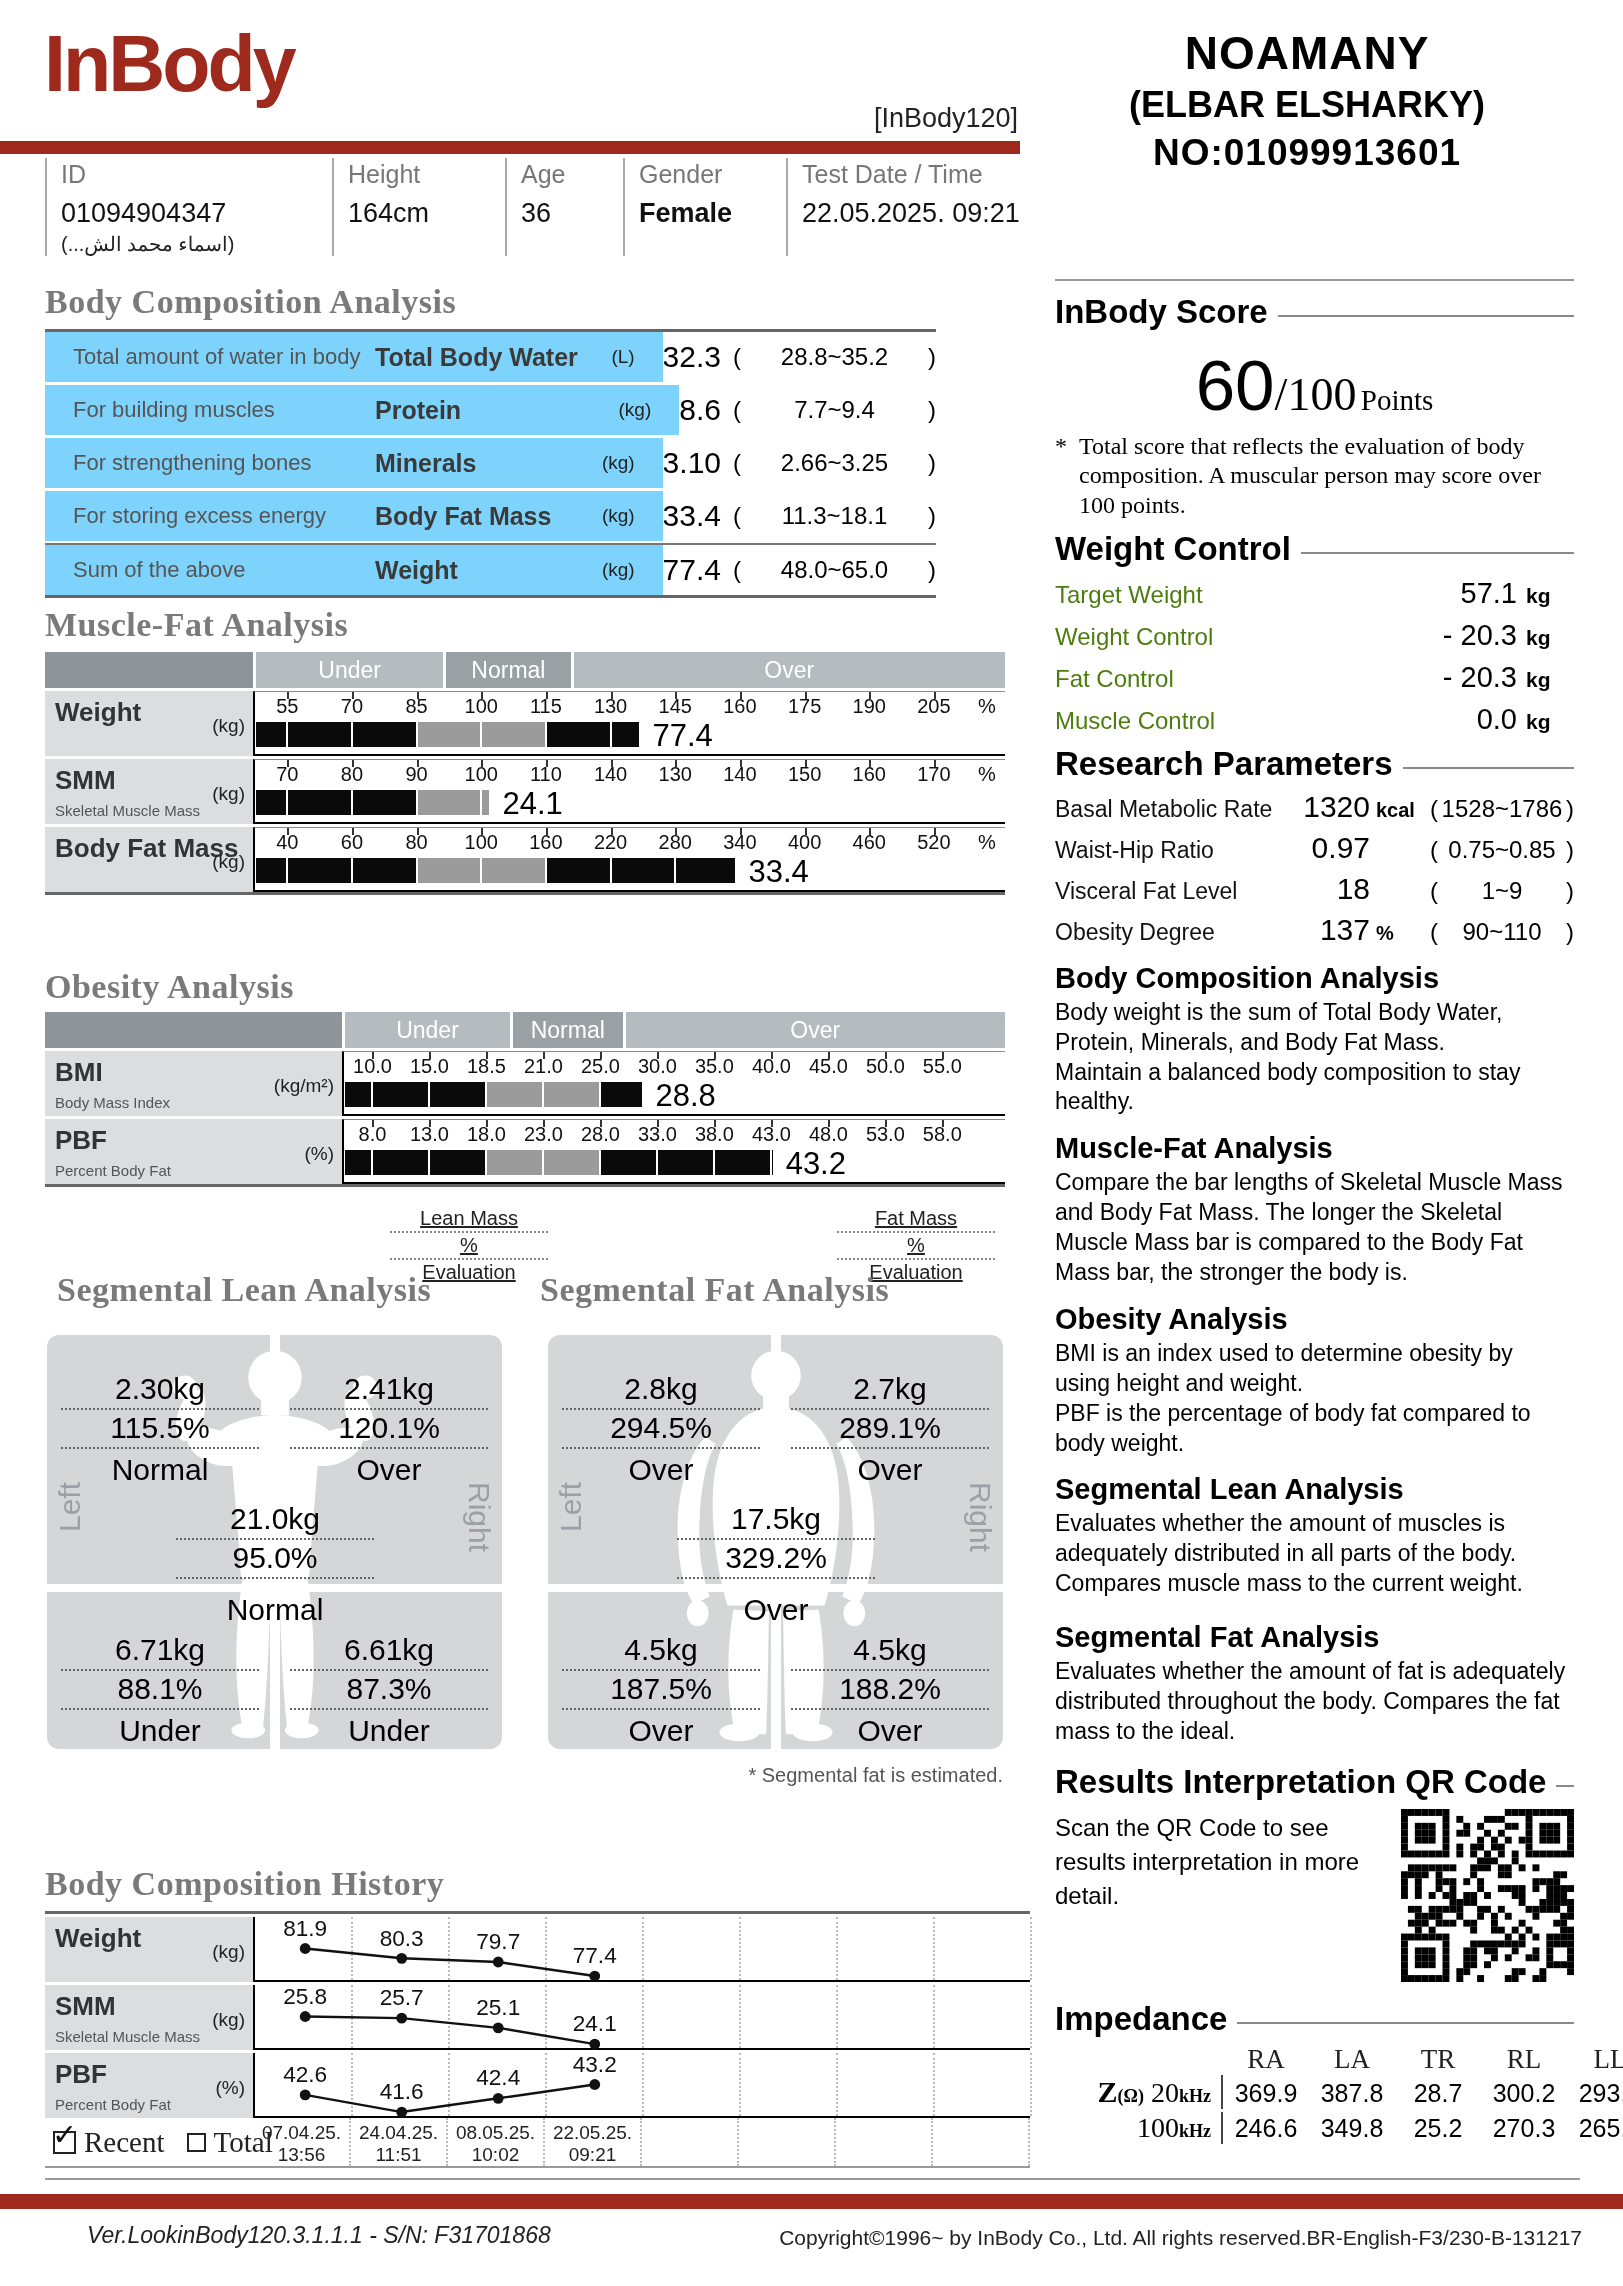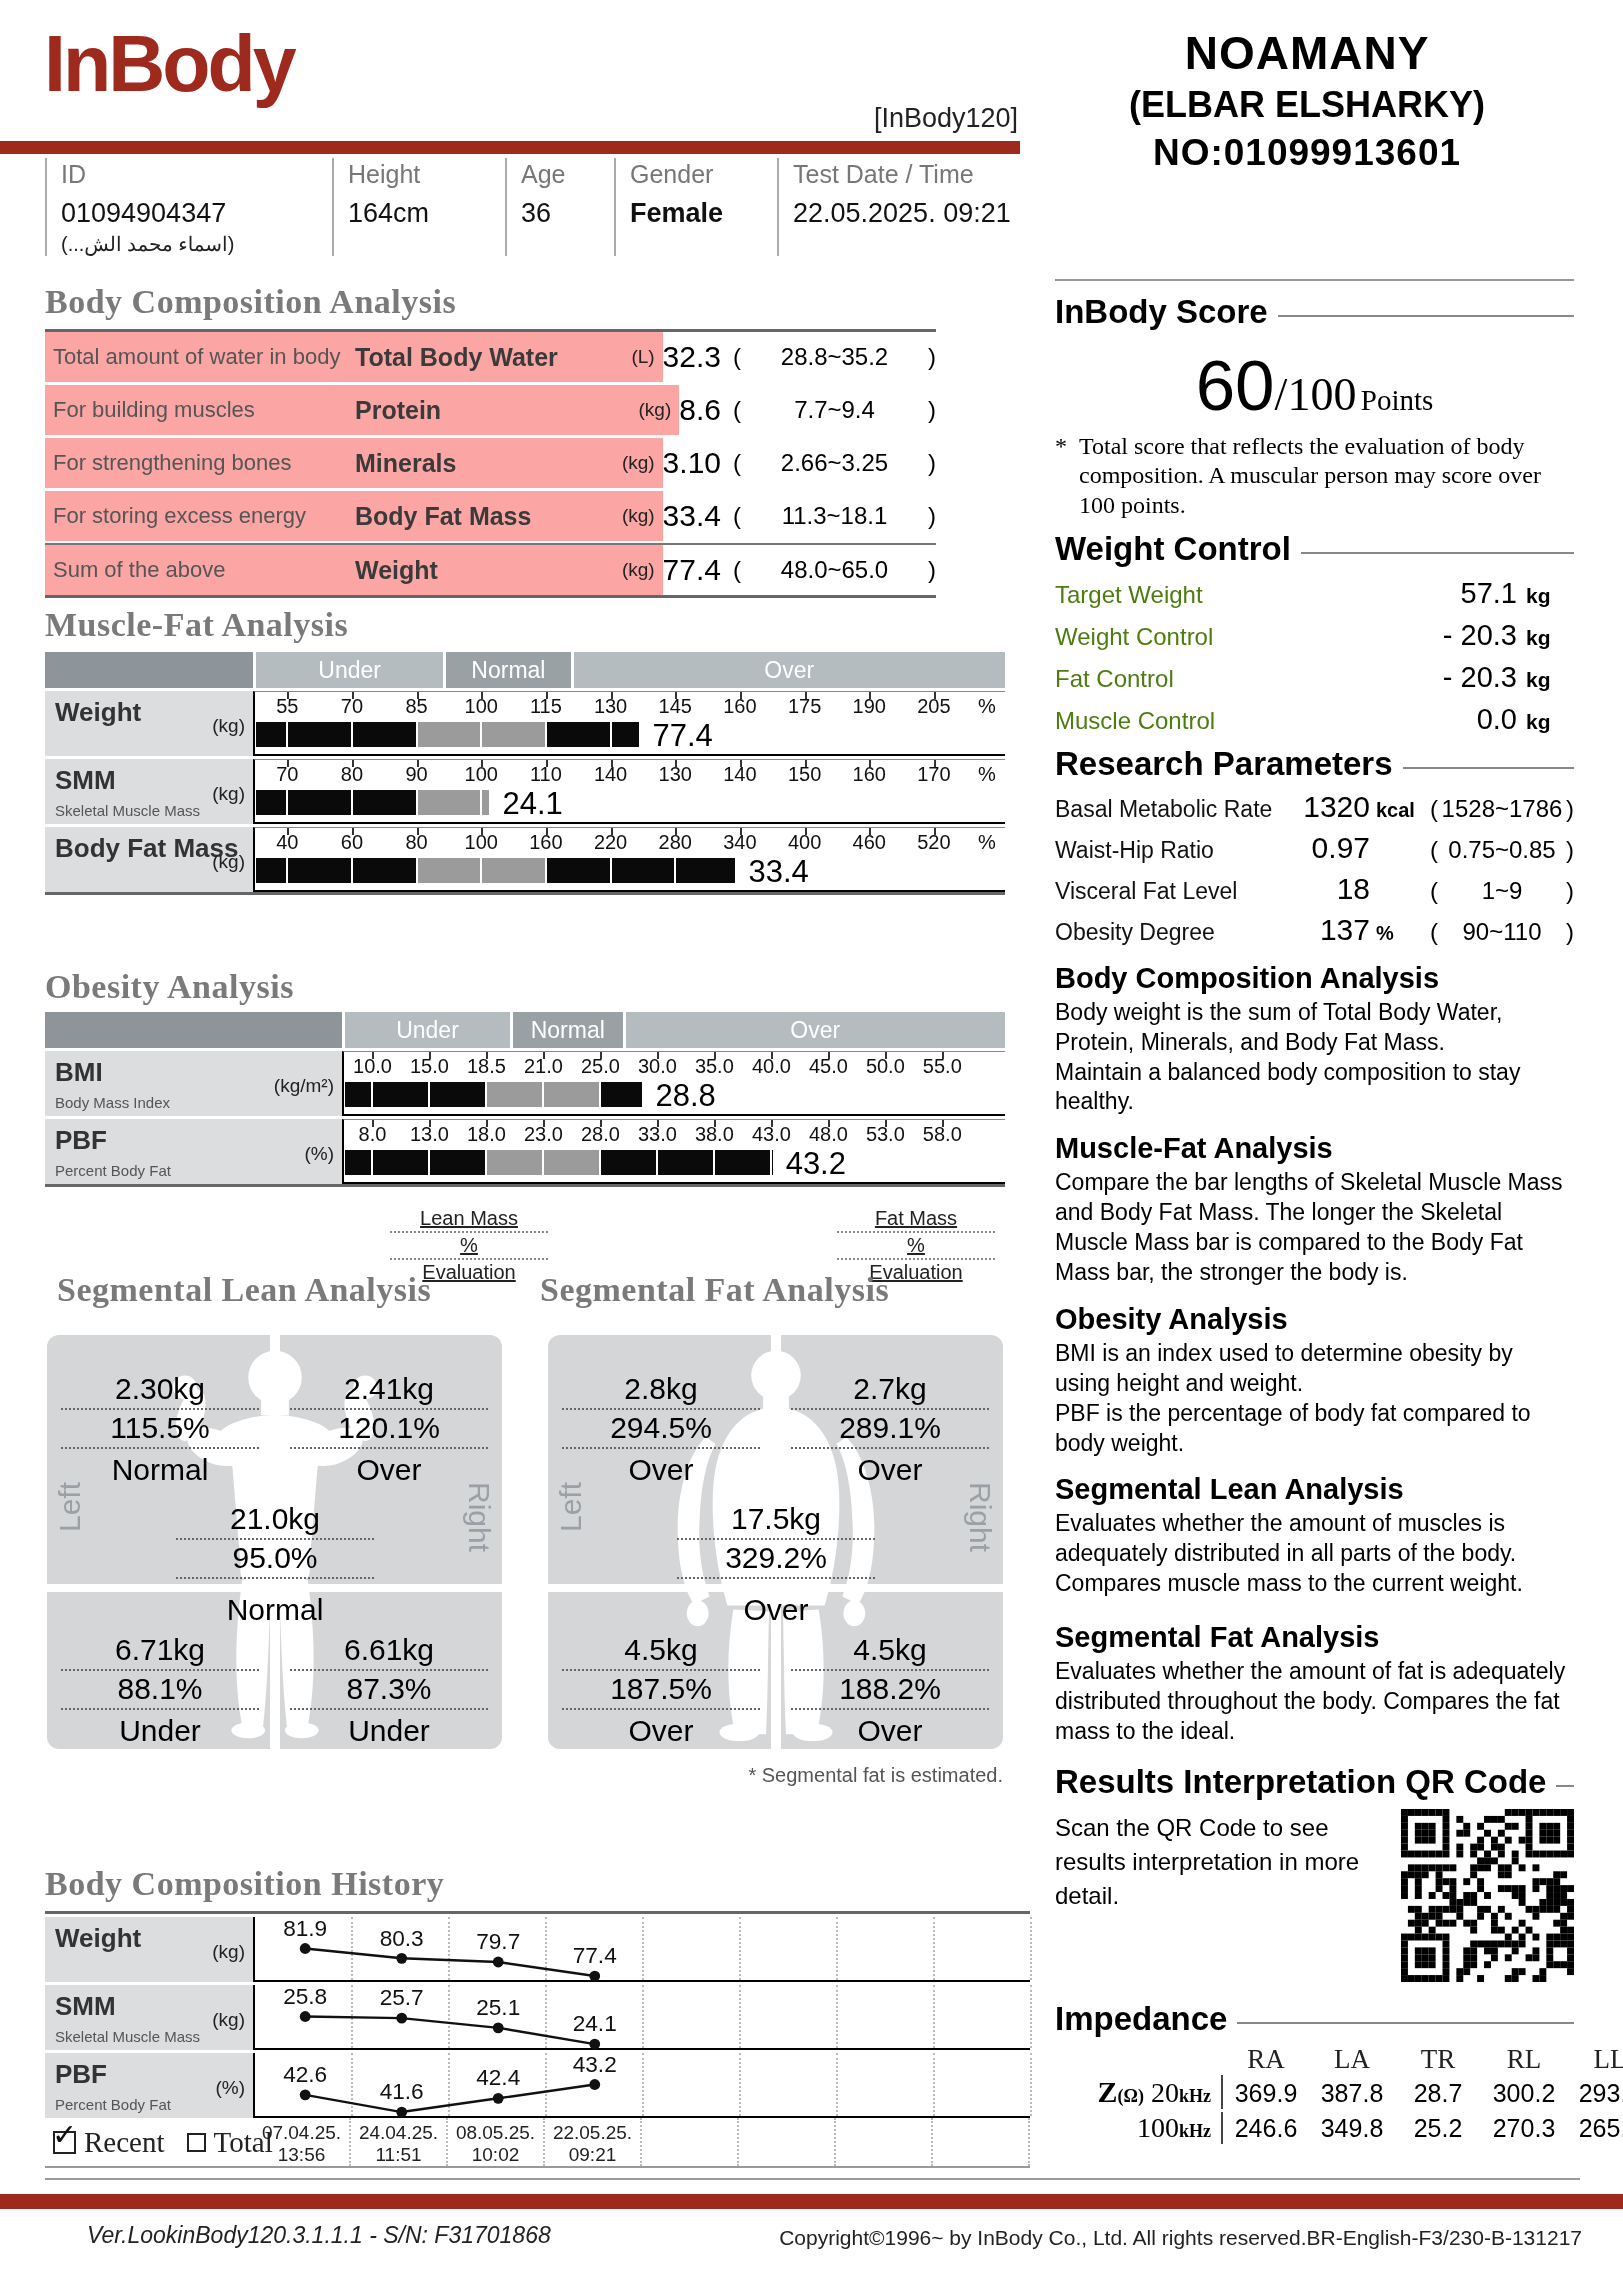--- a/index.html
+++ b/index.html
@@ -23,22 +23,22 @@
   .idar{font-size:20px;color:#222;margin-top:3px;}
   
   .stitle{font-family:"Liberation Serif",serif;font-weight:bold;font-size:34px;
           color:#7a7a7a;letter-spacing:0.5px;}
   
   .bca{position:absolute;left:45px;top:283px;width:891px;}
   .bca-table{margin-top:8px;border-top:3px solid #666;border-bottom:3px solid #666;}
   .bca-row{display:flex;height:50px;margin-top:3px;}
   .bca-row.first{margin-top:0;}
   .bca-row.dark{border-top:2px solid #777;margin-top:2px;}
-  .bca-label{width:648px;background:#fca5a5;display:flex;align-items:center;
-             padding:0 8px;box-sizing:border-box;}
+  .bca-label{width:648px;background:#7dd3fc;display:flex;align-items:center;
+             padding:0 28px;box-sizing:border-box;}
   .bca-desc{font-size:22px;color:#555;width:302px;}
   .bca-name{font-size:25px;font-weight:bold;color:#3a3a3a;flex:1;}
   .bca-unit{font-size:19px;color:#222;}
   .bca-valarea{flex:1;display:flex;align-items:center;background:#fff;padding-left:0;}
   .bca-val{font-size:30px;color:#000;flex:1;text-align:right;}
   .bca-range{width:203px;display:flex;justify-content:space-between;
              font-size:24px;color:#000;margin-left:12px;}
   
   .gsec{position:absolute;left:45px;width:960px;}
   .gtable{margin-top:8px;border-bottom:3px solid #666;}
@@ -166,21 +166,21 @@
   <div class="idrow">
     <div class="idcol" style="width:287px">
       <div class="idlabel">ID</div>
       <div class="idval">01094904347</div>
       <div class="idar" dir="ltr">(...اسماء محمد الش)</div>
     </div>
     <div class="idcol" style="width:173px">
       <div class="idlabel">Height</div>
       <div class="idval">164cm</div>
     </div>
-    <div class="idcol" style="width:109px">
+    <div class="idcol" style="width:118px">
       <div class="idlabel">Age</div>
       <div class="idval">36</div>
     </div>
     <div class="idcol" style="width:163px">
       <div class="idlabel">Gender</div>
       <div class="idval" style="font-weight:bold">Female</div>
     </div>
     <div class="idcol" style="width:257px">
       <div class="idlabel">Test Date / Time</div>
       <div class="idval">22.05.2025. 09:21</div>

